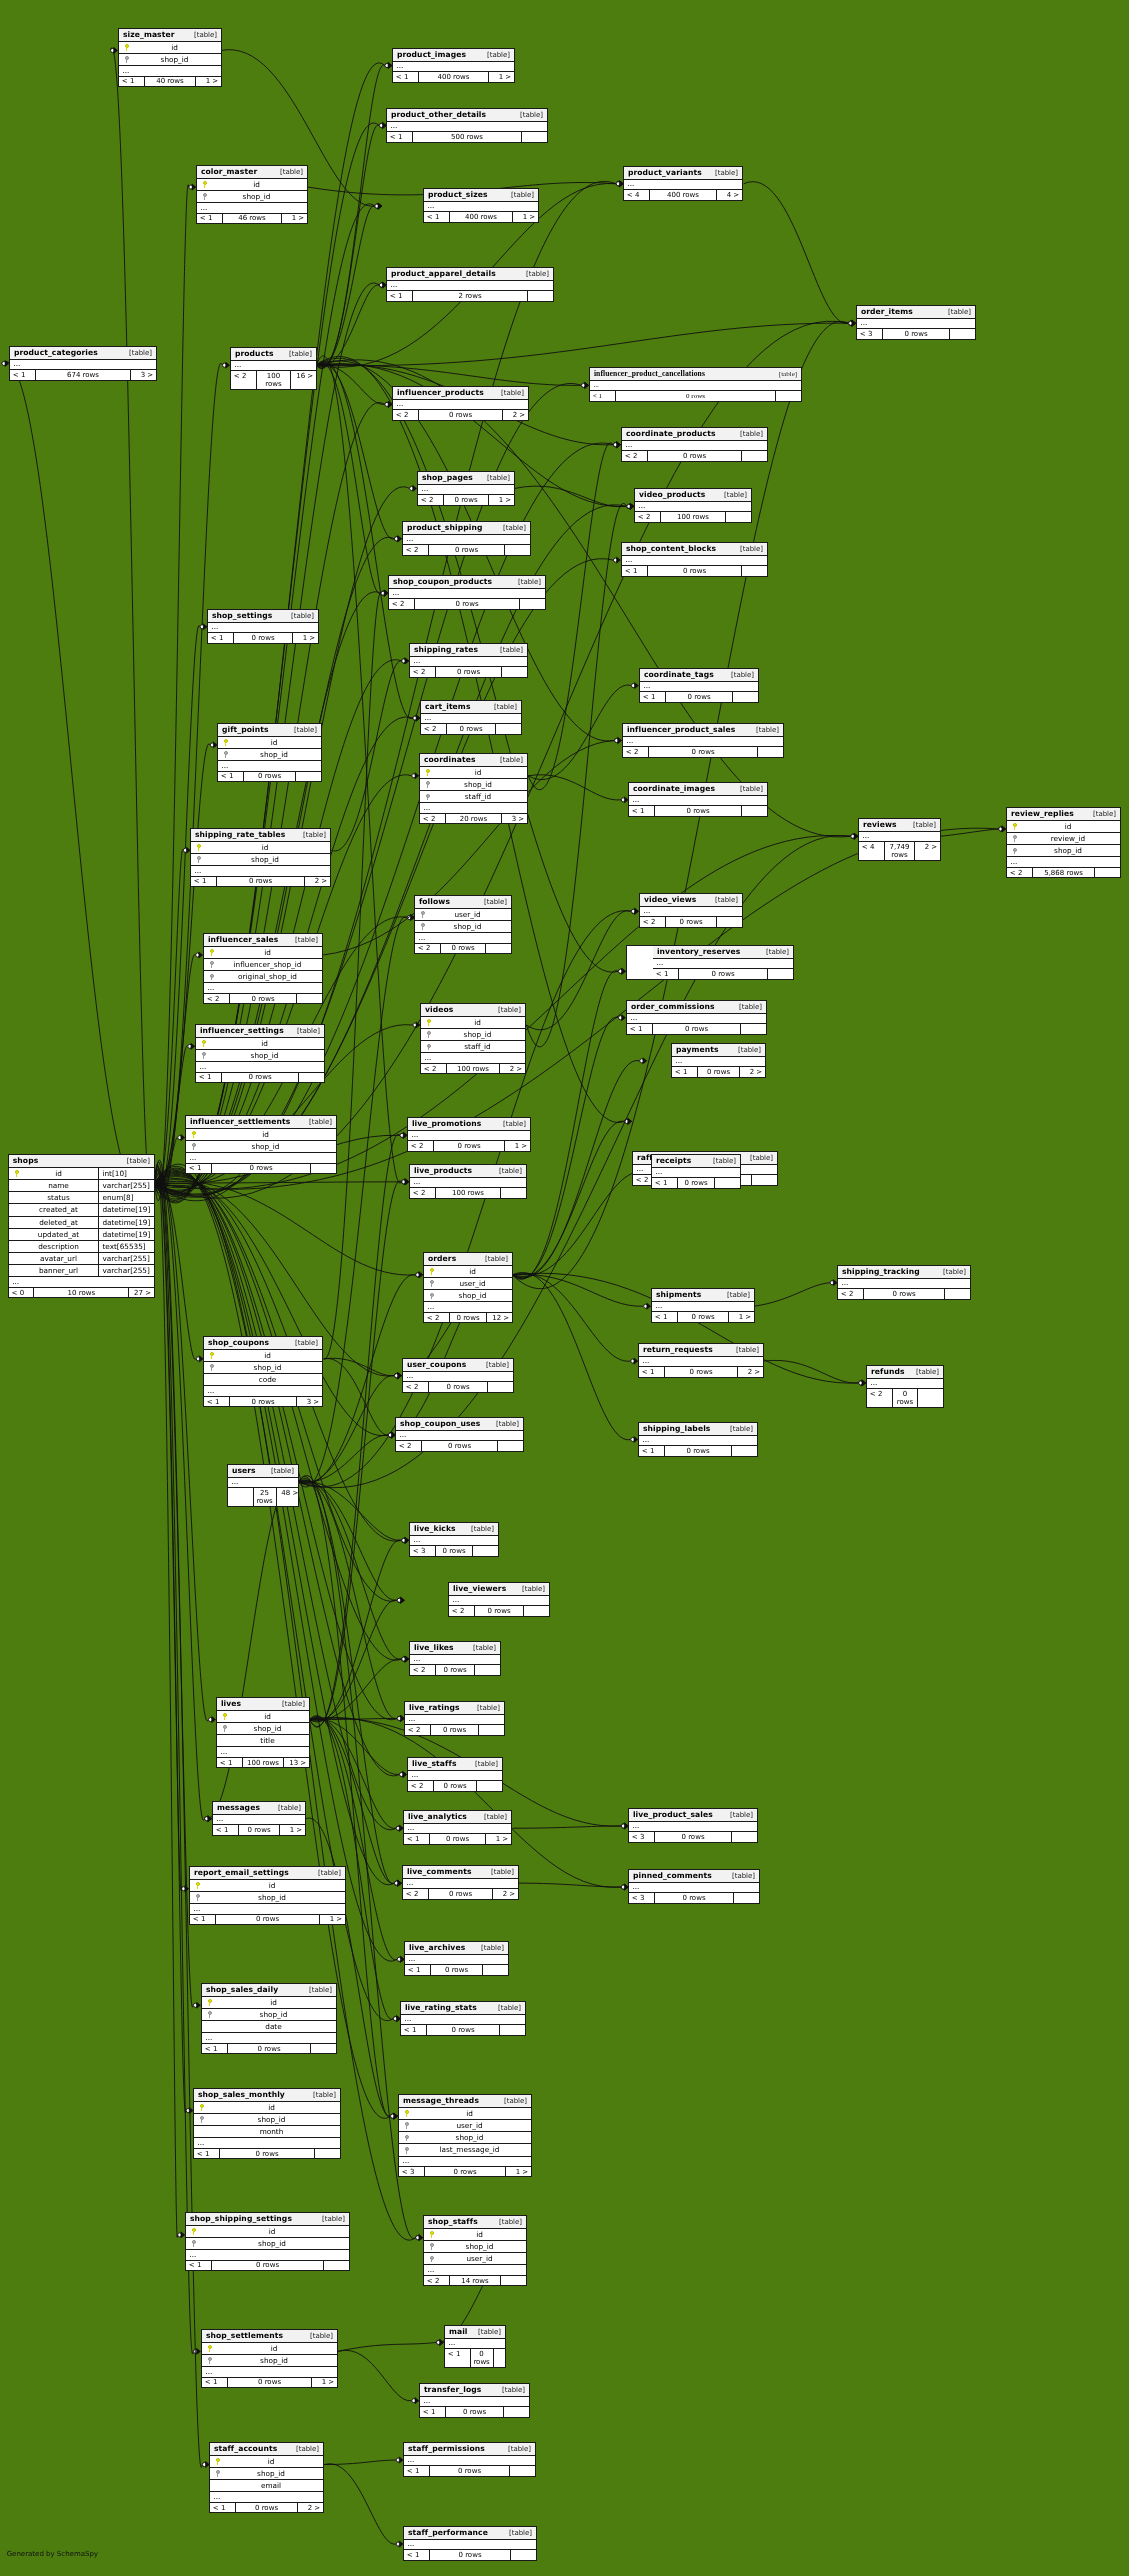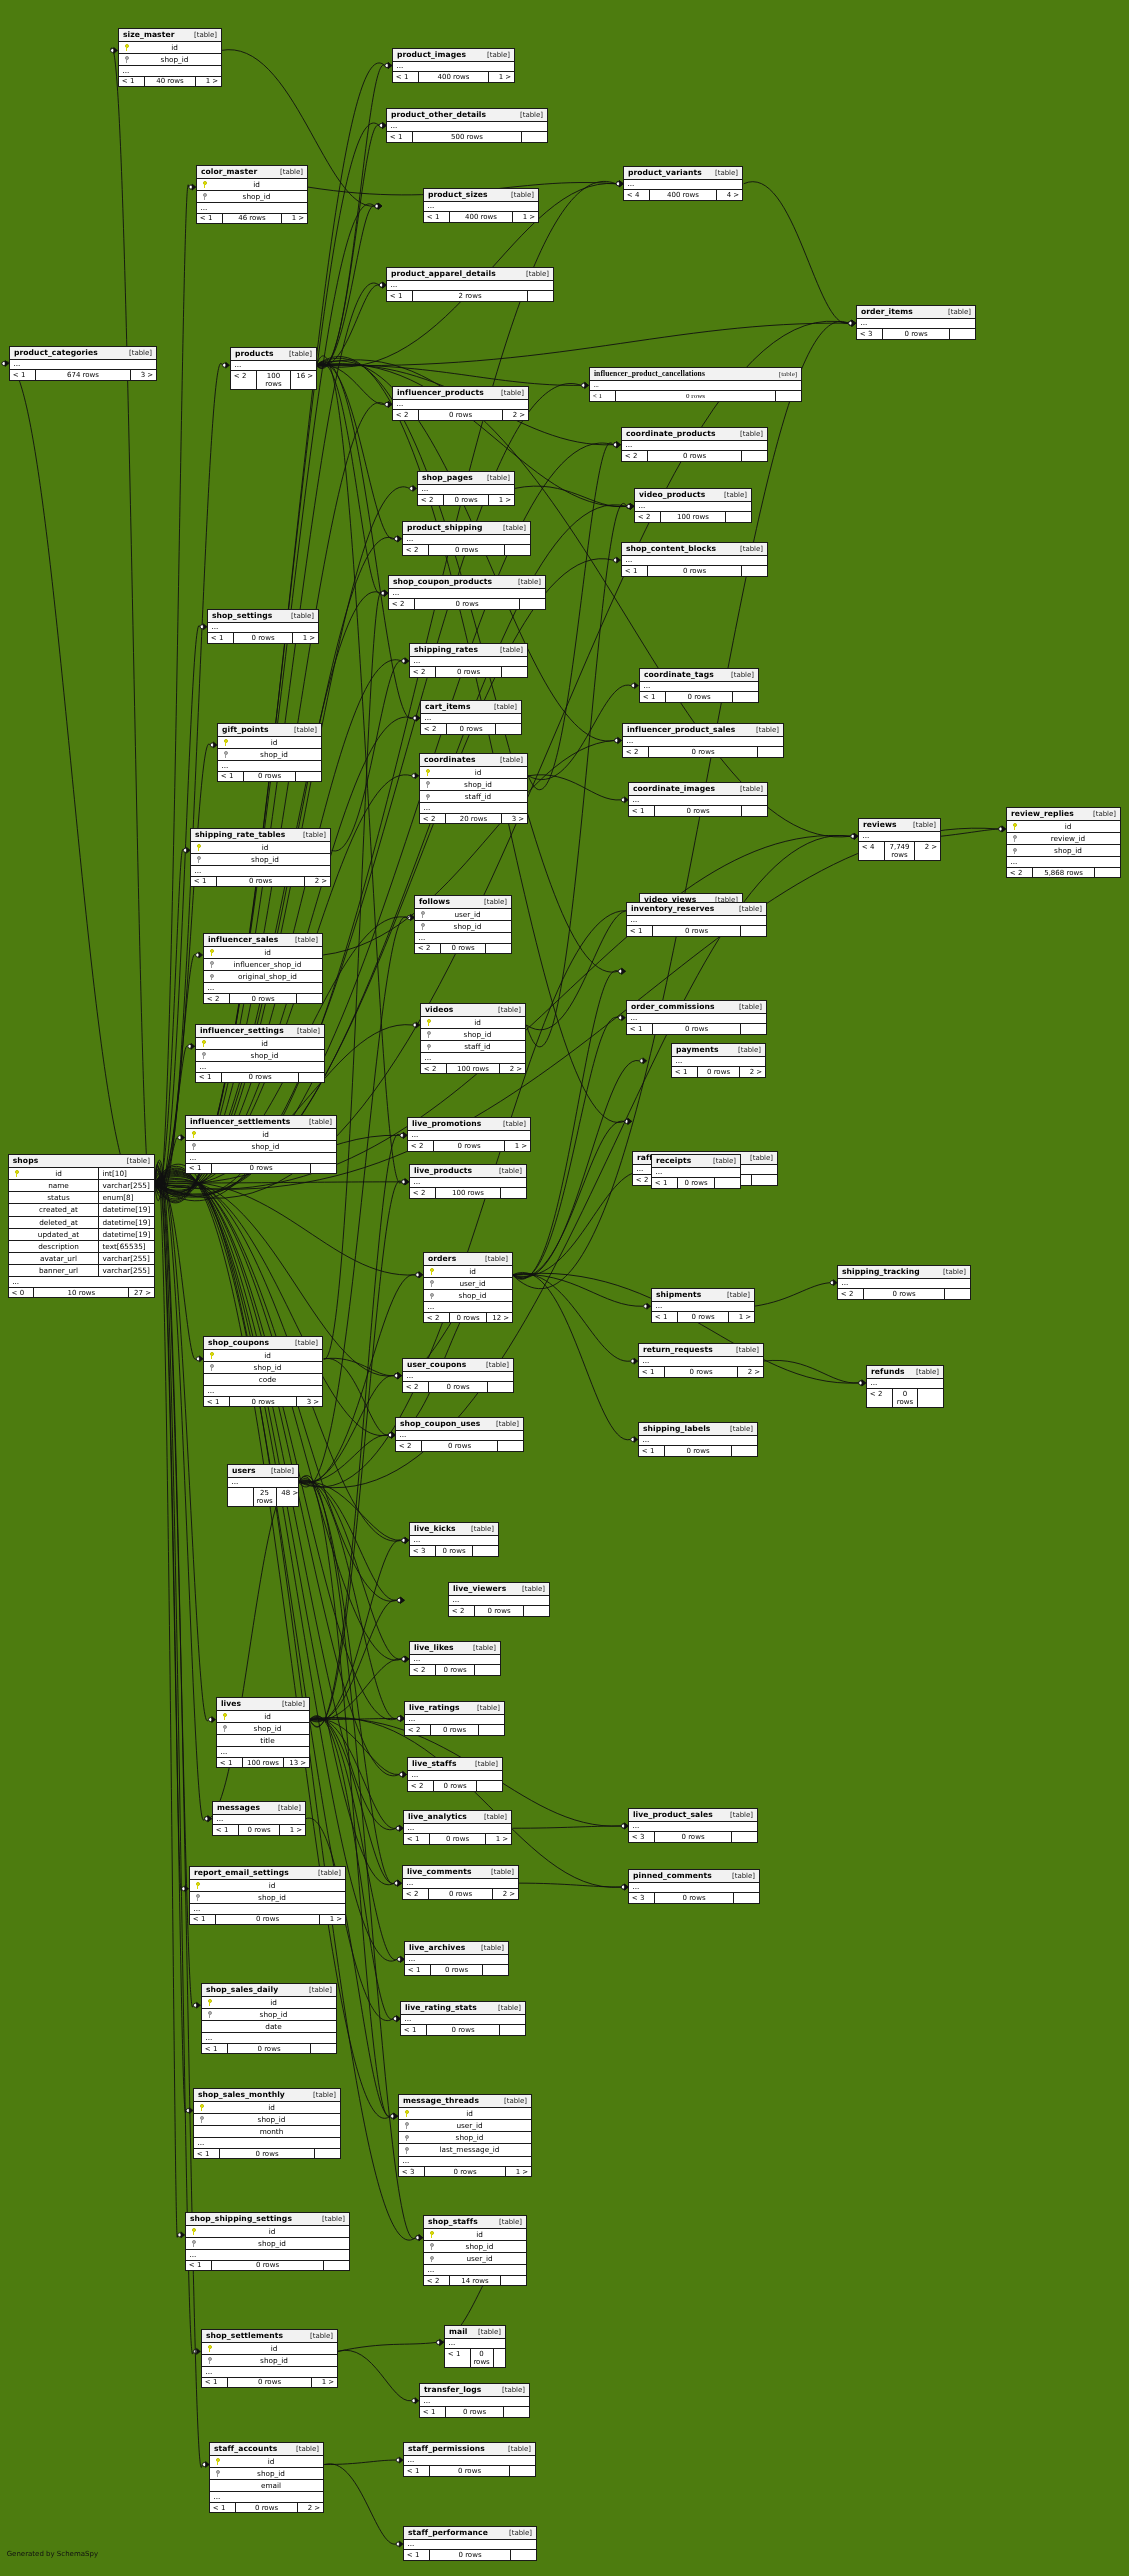--- a/index.html
+++ b/index.html
@@ -919,21 +919,21 @@
           <span class="keyslot"><span class="keyicon fk"><b></b><i></i></span></span>
           <span class="cname">original_shop_id</span>
         </div>
         <div class="ell">...</div>
         <div class="foot">
           <div class="l">&lt; 2</div>
           <div class="m">0 rows</div>
           <div class="r"></div>
         </div>
       </div>
-      <div class="tbl" style="left: 626px; top: 902px; width: 141px;">
+      <div class="tbl" style="left: 626px; top: 945px; width: 168px; padding-left: 26px;">
         <div class="hdr">
           <span class="nm">inventory_reserves</span>
           <span class="tag">[table]</span>
         </div>
         <div class="ell">...</div>
         <div class="foot">
           <div class="l">&lt; 1</div>
           <div class="m">0 rows</div>
           <div class="r"></div>
         </div>

